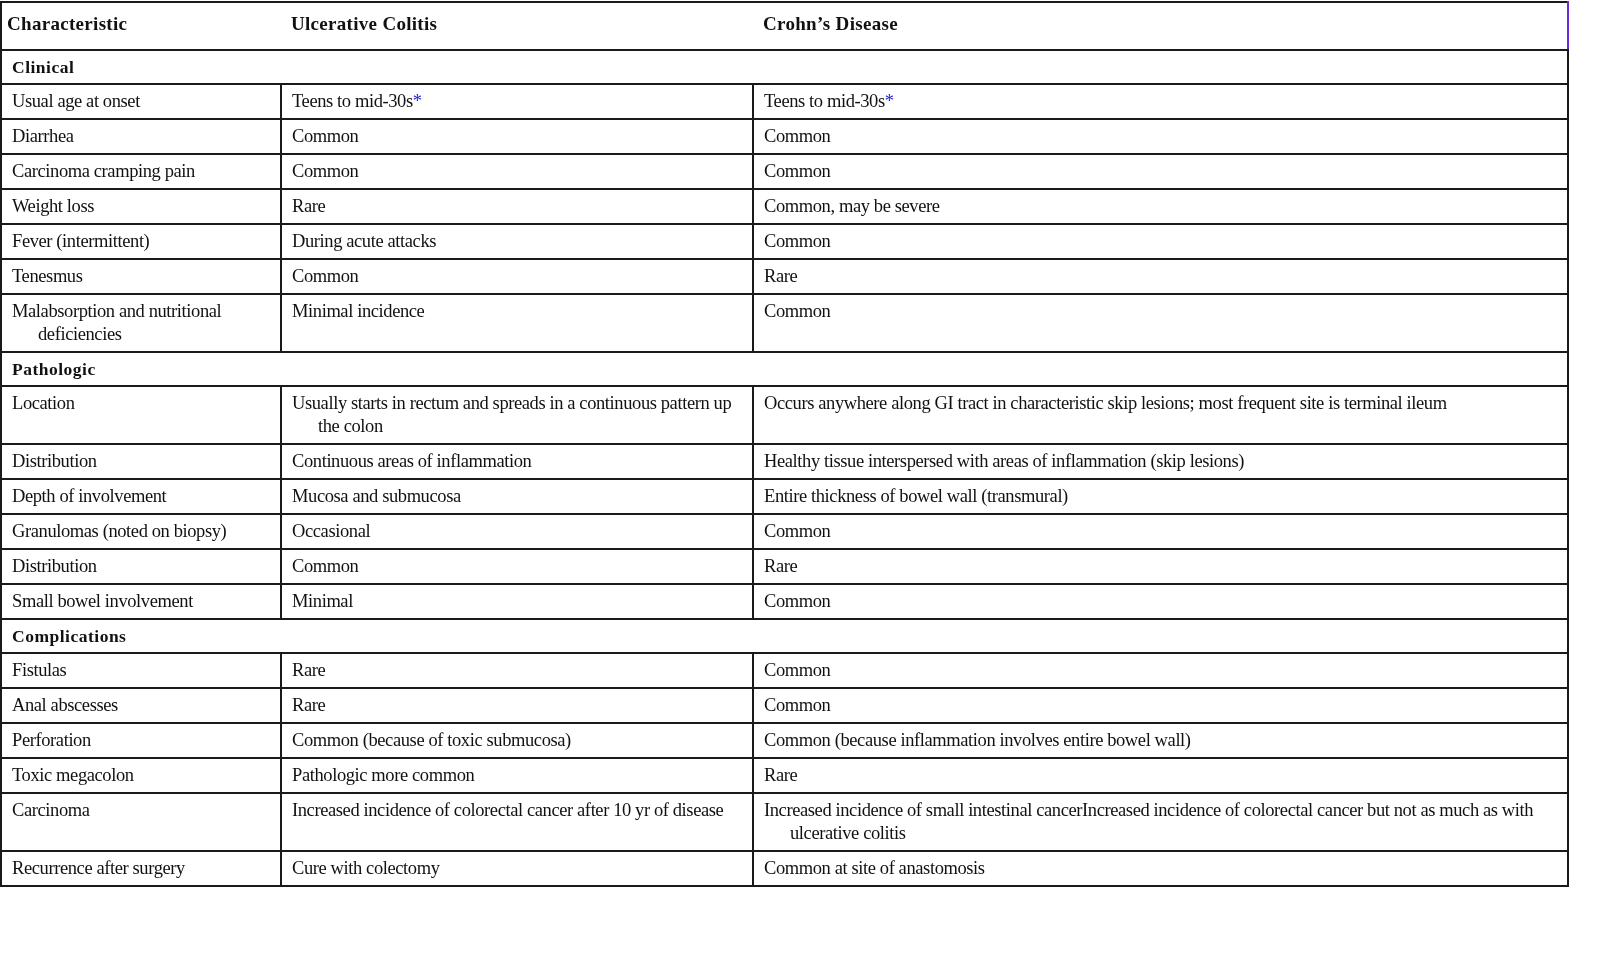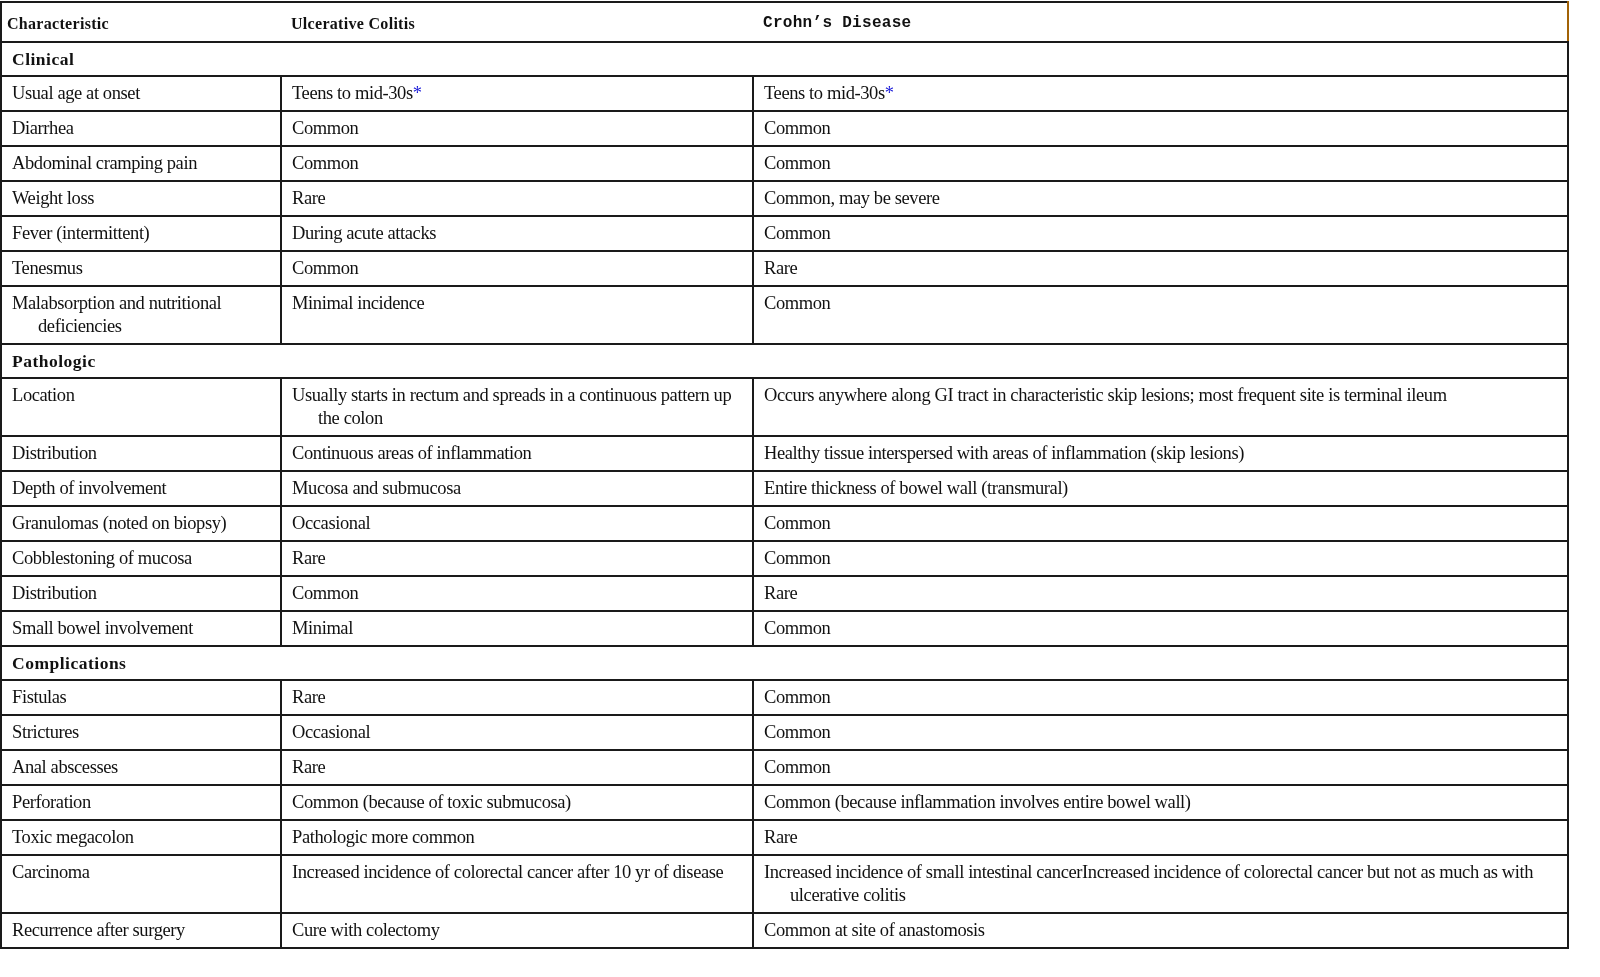--- a/index.html
+++ b/index.html
@@ -17,27 +17,27 @@
   table.cmp td, table.cmp th {
     border: 2px solid #1a1a1a;
     vertical-align: top;
     padding: 5px 10px 5px 10px;
     line-height: 23px;
     text-align: left;
   }
   table.cmp thead th {
     font-weight: bold;
     border-left: none; border-right: none;
-    padding-top: 9px; padding-bottom: 6px;
+    padding-top: 9px; padding-bottom: 14px;
     height: 23px;
     letter-spacing: 0.3px;
-    font-size: 16px;
+    font-size: 19px;
   }
   table.cmp thead th:first-child { border-left: 2px solid #1a1a1a; padding-left: 5px; }
-  table.cmp thead th:last-child { border-right: 2px solid #a16207; font-family: Liberation Mono, monospace; }
+  table.cmp thead th:last-child { border-right: 2px solid #6d28d9; }
   table.cmp tr.section td {
     font-weight: bold;
     font-size: 17.5px;
     letter-spacing: 0.5px;
     padding-top: 5px; padding-bottom: 4px; margin-left: 45px;
   }
   table.cmp tbody td { height: 23px; }
   .wrap { display: block; padding-left: 26px; text-indent: -26px; }
   .note { color: #1c1cd8; }
   col.c1 { width: 280px; }
@@ -81,21 +81,21 @@
         </td>
         <td>
           <span class="wrap"><span>Common</span></span>
         </td>
         <td>
           <span class="wrap"><span>Common</span></span>
         </td>
       </tr>
       <tr>
         <td>
-          <span class="wrap"><span>Abdominal cramping pain</span></span>
+          <span class="wrap"><span>Carcinoma cramping pain</span></span>
         </td>
         <td>
           <span class="wrap"><span>Common</span></span>
         </td>
         <td>
           <span class="wrap"><span>Common</span></span>
         </td>
       </tr>
       <tr>
         <td>
@@ -183,31 +183,20 @@
         </td>
         <td>
           <span class="wrap"><span>Occasional</span></span>
         </td>
         <td>
           <span class="wrap"><span>Common</span></span>
         </td>
       </tr>
       <tr>
         <td>
-          <span class="wrap"><span>Cobblestoning of mucosa</span></span>
-        </td>
-        <td>
-          <span class="wrap"><span>Rare</span></span>
-        </td>
-        <td>
-          <span class="wrap"><span>Common</span></span>
-        </td>
-      </tr>
-      <tr>
-        <td>
           <span class="wrap"><span>Distribution</span></span>
         </td>
         <td>
           <span class="wrap"><span>Common</span></span>
         </td>
         <td>
           <span class="wrap"><span>Rare</span></span>
         </td>
       </tr>
       <tr>
@@ -223,31 +212,20 @@
       </tr>
       <tr class="section">
         <td colspan="3">Complications</td>
       </tr>
       <tr>
         <td>
           <span class="wrap"><span>Fistulas</span></span>
         </td>
         <td>
           <span class="wrap"><span>Rare</span></span>
-        </td>
-        <td>
-          <span class="wrap"><span>Common</span></span>
-        </td>
-      </tr>
-      <tr>
-        <td>
-          <span class="wrap"><span>Strictures</span></span>
-        </td>
-        <td>
-          <span class="wrap"><span>Occasional</span></span>
         </td>
         <td>
           <span class="wrap"><span>Common</span></span>
         </td>
       </tr>
       <tr>
         <td>
           <span class="wrap"><span>Anal abscesses</span></span>
         </td>
         <td>

